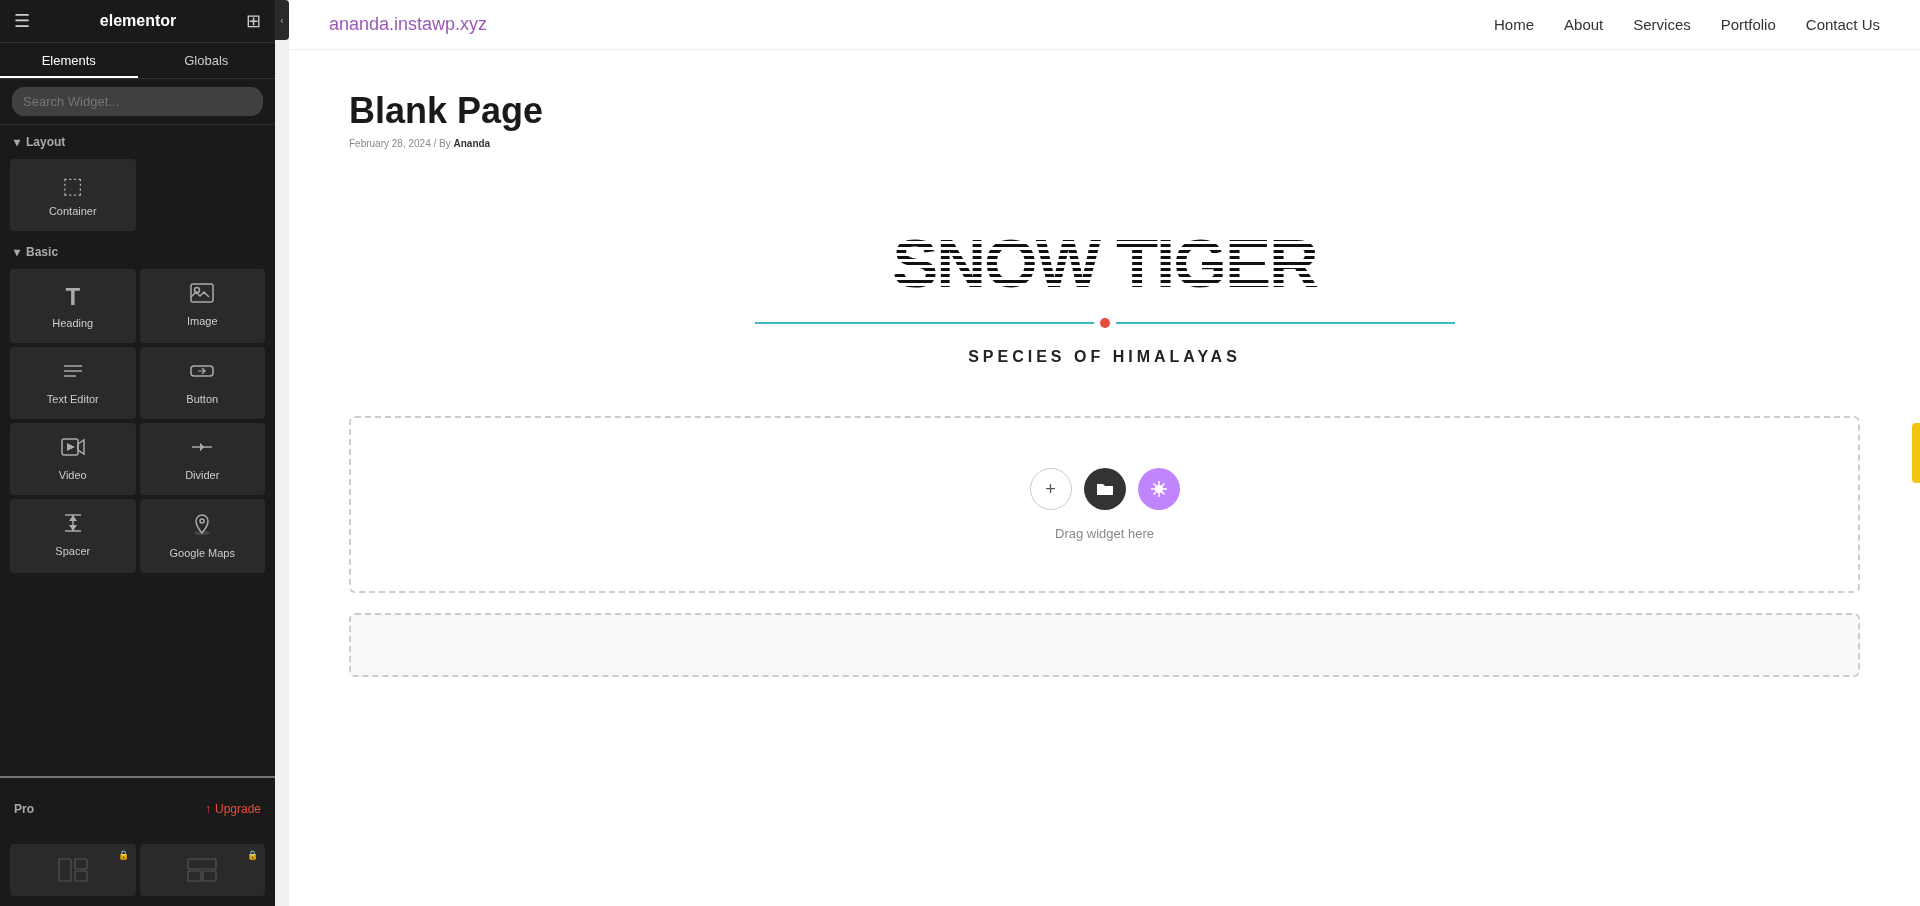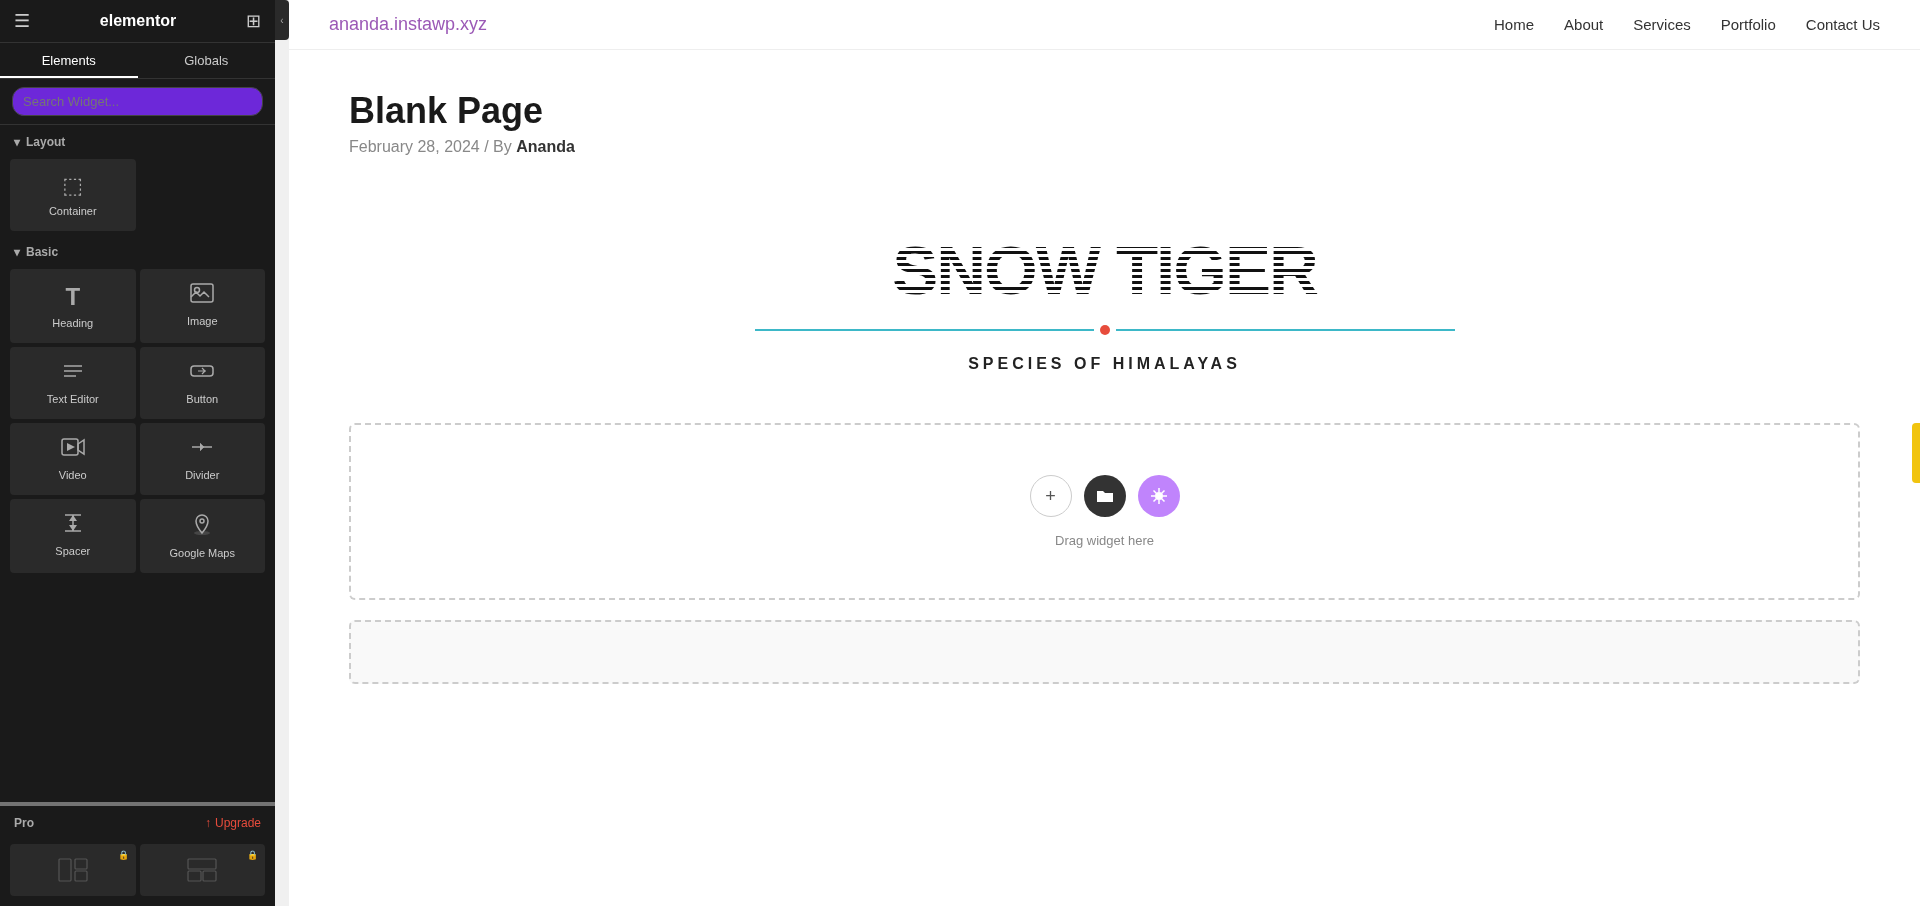--- a/index.html
+++ b/index.html
@@ -58,21 +58,21 @@
       background: #fff;
     }
 
     .search-box {
       padding: 8px 12px;
       border-bottom: 1px solid #333;
     }
 
     .search-input {
       width: 100%;
-      background: #6d28d9;
+      background: #404040;
       border: 1px solid #444;
       border-radius: 12px;
       color: #aaa;
       padding: 6px 10px;
       font-size: 13px;
       outline: none;
     }
 
     .section-header {
       padding: 10px 14px 6px;
@@ -102,26 +102,26 @@
       gap: 6px;
       cursor: pointer;
       color: #ccc;
       font-size: 11px;
       text-align: center;
     }
 
     .widget-icon { font-size: 22px; color: #aaa; }
 
     .pro-section {
-      padding: 10px 14px;
+      padding: 24px 14px;
       display: flex;
       align-items: center;
       justify-content: space-between;
       margin-top: auto;
-      border-top: 4px solid #737373;
+      border-top: 2px solid #737373;
     }
 
     .pro-label { color: #aaa; font-size: 12px; font-weight: bold; }
     .upgrade-btn { color: #e74c3c; font-size: 12px; cursor: pointer; display: flex; align-items: center; gap: 4px; }
 
     .pro-widgets-grid {
       display: grid;
       grid-template-columns: 1fr 1fr;
       gap: 4px;
       padding: 4px 10px 10px;
@@ -212,21 +212,21 @@
 
     .page-title {
       font-size: 36px;
       font-weight: bold;
       color: #1a1a1a;
       margin-bottom: 6px;
     }
 
     .page-meta {
       color: #888;
-      font-size: 16px;
+      font-size: 10px;
       margin-bottom: 40px;
     }
 
     .page-meta strong { color: #333; }
 
     
     .hero-section {
       text-align: center;
       padding: 40px 0 30px;
     }

